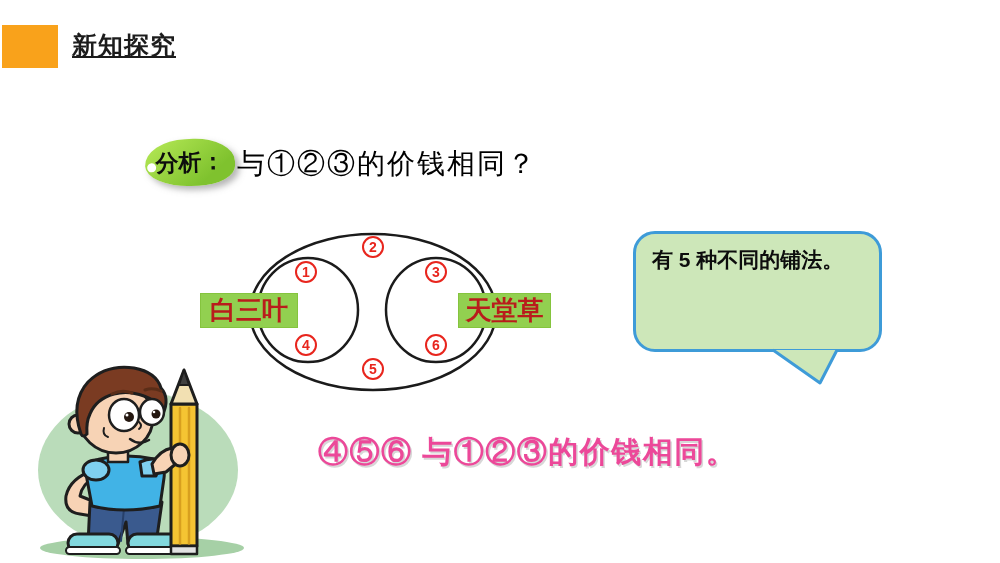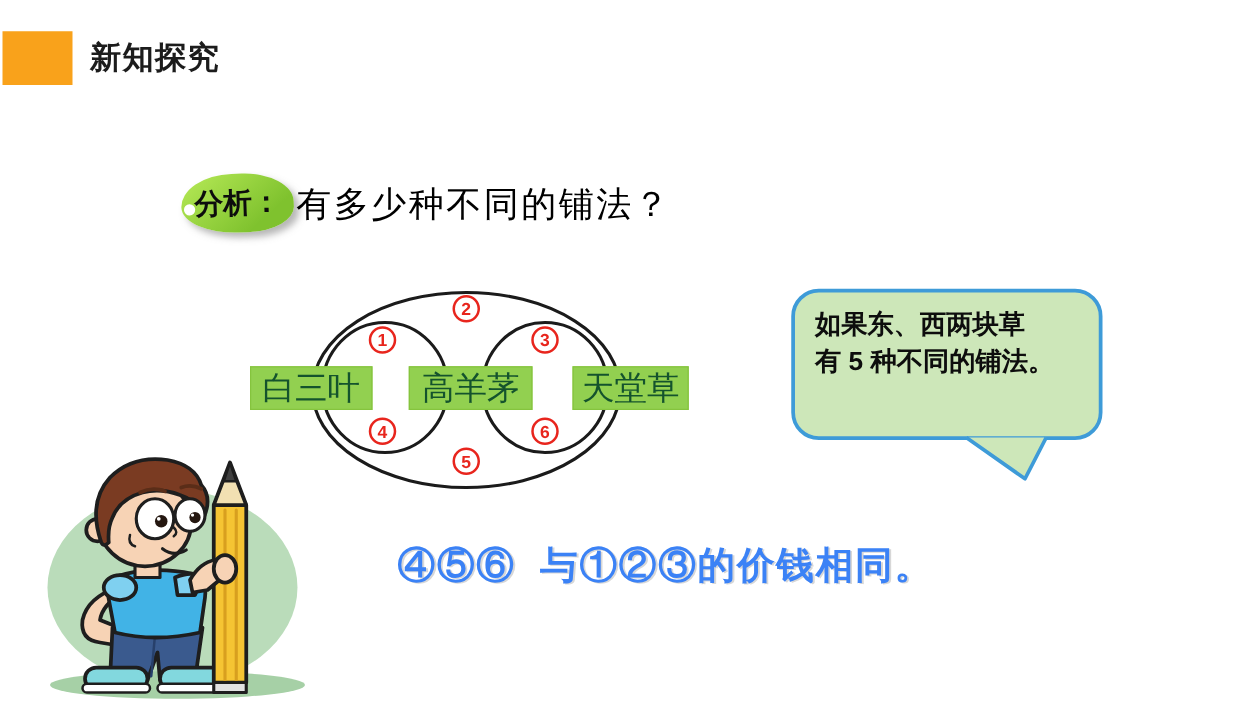--- a/index.html
+++ b/index.html
@@ -2,96 +2,94 @@
 <html><head>
 <meta charset="utf-8">
 <style>
   html,body{margin:0;padding:0;background:#fff;}
   .slide{position:relative;width:1000px;height:563px;background:#ffffff;overflow:hidden;
          font-family:"Liberation Sans",sans-serif;}
 
   
   .accent-bar{position:absolute;left:2px;top:25px;width:56px;height:43px;background:#F9A21B;}
   .page-title{position:absolute;left:72px;top:29px;font-size:25px;font-weight:600;
-              color:#1c1c1c;letter-spacing:1px;}
+              color:#1c1c1c;letter-spacing:1px;text-decoration:underline;}
 
   
   .tag{position:absolute;left:145px;top:139px;width:90px;height:47px;
        background:linear-gradient(140deg,#ace24f 15%,#7fc22e 75%);
        border-radius:50% 50% 45% 55% / 60% 55% 45% 50%;
        box-shadow:4px 4px 6px rgba(110,110,110,.5);
        transform:rotate(-2deg);
        display:flex;align-items:center;justify-content:center;}
   .tag-hole{position:absolute;left:2px;top:23px;width:9px;height:9px;background:#fff;border-radius:50%;}
   .tag-text{font-size:23px;font-weight:bold;color:#0d0d0d;}
   .question{position:absolute;left:237px;top:145px;font-size:28px;color:#000;
             font-family:"DejaVu Serif",serif;letter-spacing:2px;}
 
   
   .diagram-lines{position:absolute;left:230px;top:224px;width:290px;height:175px;z-index:2;}
   .grass-box{position:absolute;height:35px;background:#92D050;border:1px solid #85c43e;
-             box-sizing:border-box;color:#14532d;font-size:26px;font-weight:normal;
+             box-sizing:border-box;color:#b91c1c;font-size:26px;font-weight:bold;
              display:flex;align-items:center;justify-content:center;z-index:3;}
   .box-1{left:200px;top:293px;width:98px;}
   .box-2{left:327px;top:293px;width:99px;}
   .box-3{left:458px;top:293px;width:93px;}
   .num{position:absolute;box-sizing:border-box;width:22px;height:22px;border:2px solid #E8251D;
        border-radius:50%;background:#fff;color:#E8251D;font-size:14px;font-weight:bold;
        display:flex;align-items:center;justify-content:center;z-index:4;}
   .num-1{left:295px;top:261px;} .num-2{left:362px;top:236px;} .num-3{left:425px;top:261px;}
   .num-4{left:295px;top:334px;} .num-5{left:362px;top:358px;} .num-6{left:425px;top:334px;}
 
   
   .bubble{position:absolute;left:633px;top:231px;width:249px;height:121px;box-sizing:border-box;
           background:#CDE7B9;border:3px solid #3E9BD8;border-radius:22px;
           padding:11px 0 0 16px;font-size:21px;font-weight:bold;line-height:30px;
           color:#0d0d0d;z-index:5;}
   .bubble-tail{position:absolute;left:765px;top:347px;width:80px;height:42px;z-index:6;}
 
   
   .conclusion{position:absolute;left:318px;top:432px;font-size:30px;font-weight:bold;
-              color:#3b82f6;letter-spacing:1.5px;
-              text-shadow:1.5px 1.5px 0 rgba(140,140,140,.35);font-family:Liberation Mono, monospace;}
+              color:#ec4899;letter-spacing:1.5px;
+              text-shadow:1.5px 1.5px 0 rgba(140,140,140,.35);}
 
   
   .boy{position:absolute;left:20px;top:358px;width:250px;height:205px;z-index:1;}
 </style>
 </head>
 <body>
 
 <div class="slide">
 
   <div class="accent-bar"></div>
   <div class="page-title">新知探究</div>
 
   <div class="tag">
     <span class="tag-hole"></span>
     <span class="tag-text">分析：</span>
   </div>
-  <div class="question">有多少种不同的铺法？</div>
+  <div class="question">与①②③的价钱相同？</div>
 
   <svg class="diagram-lines" viewBox="230 224 290 175" xmlns="http://www.w3.org/2000/svg">
     <ellipse cx="373" cy="312" rx="123" ry="78" fill="none" stroke="#1b1b1b" stroke-width="2.5"></ellipse>
     <ellipse cx="308" cy="310" rx="50" ry="52" fill="none" stroke="#1b1b1b" stroke-width="2.5"></ellipse>
     <ellipse cx="436" cy="310" rx="50" ry="52" fill="none" stroke="#1b1b1b" stroke-width="2.5"></ellipse>
   </svg>
 
   <div class="grass-box box-1">白三叶</div>
-  <div class="grass-box box-2">高羊茅</div>
   <div class="grass-box box-3">天堂草</div>
 
   <span class="num num-1">1</span>
   <span class="num num-2">2</span>
   <span class="num num-3">3</span>
   <span class="num num-4">4</span>
   <span class="num num-5">5</span>
   <span class="num num-6">6</span>
 
   <div class="bubble">
-    <div>如果东、西两块草</div>
     <div>有 5 种不同的铺法。</div>
   </div>
   <svg class="bubble-tail" viewBox="0 0 80 42" xmlns="http://www.w3.org/2000/svg">
     <path d="M8,3 L55,36 L72,3" fill="#CDE7B9" stroke="#3E9BD8" stroke-width="3" stroke-linejoin="round"></path>
   </svg>
 
   <div class="conclusion">④⑤⑥ 与①②③的价钱相同。</div>
 
   <svg class="boy" viewBox="0 0 250 205" xmlns="http://www.w3.org/2000/svg">
 

